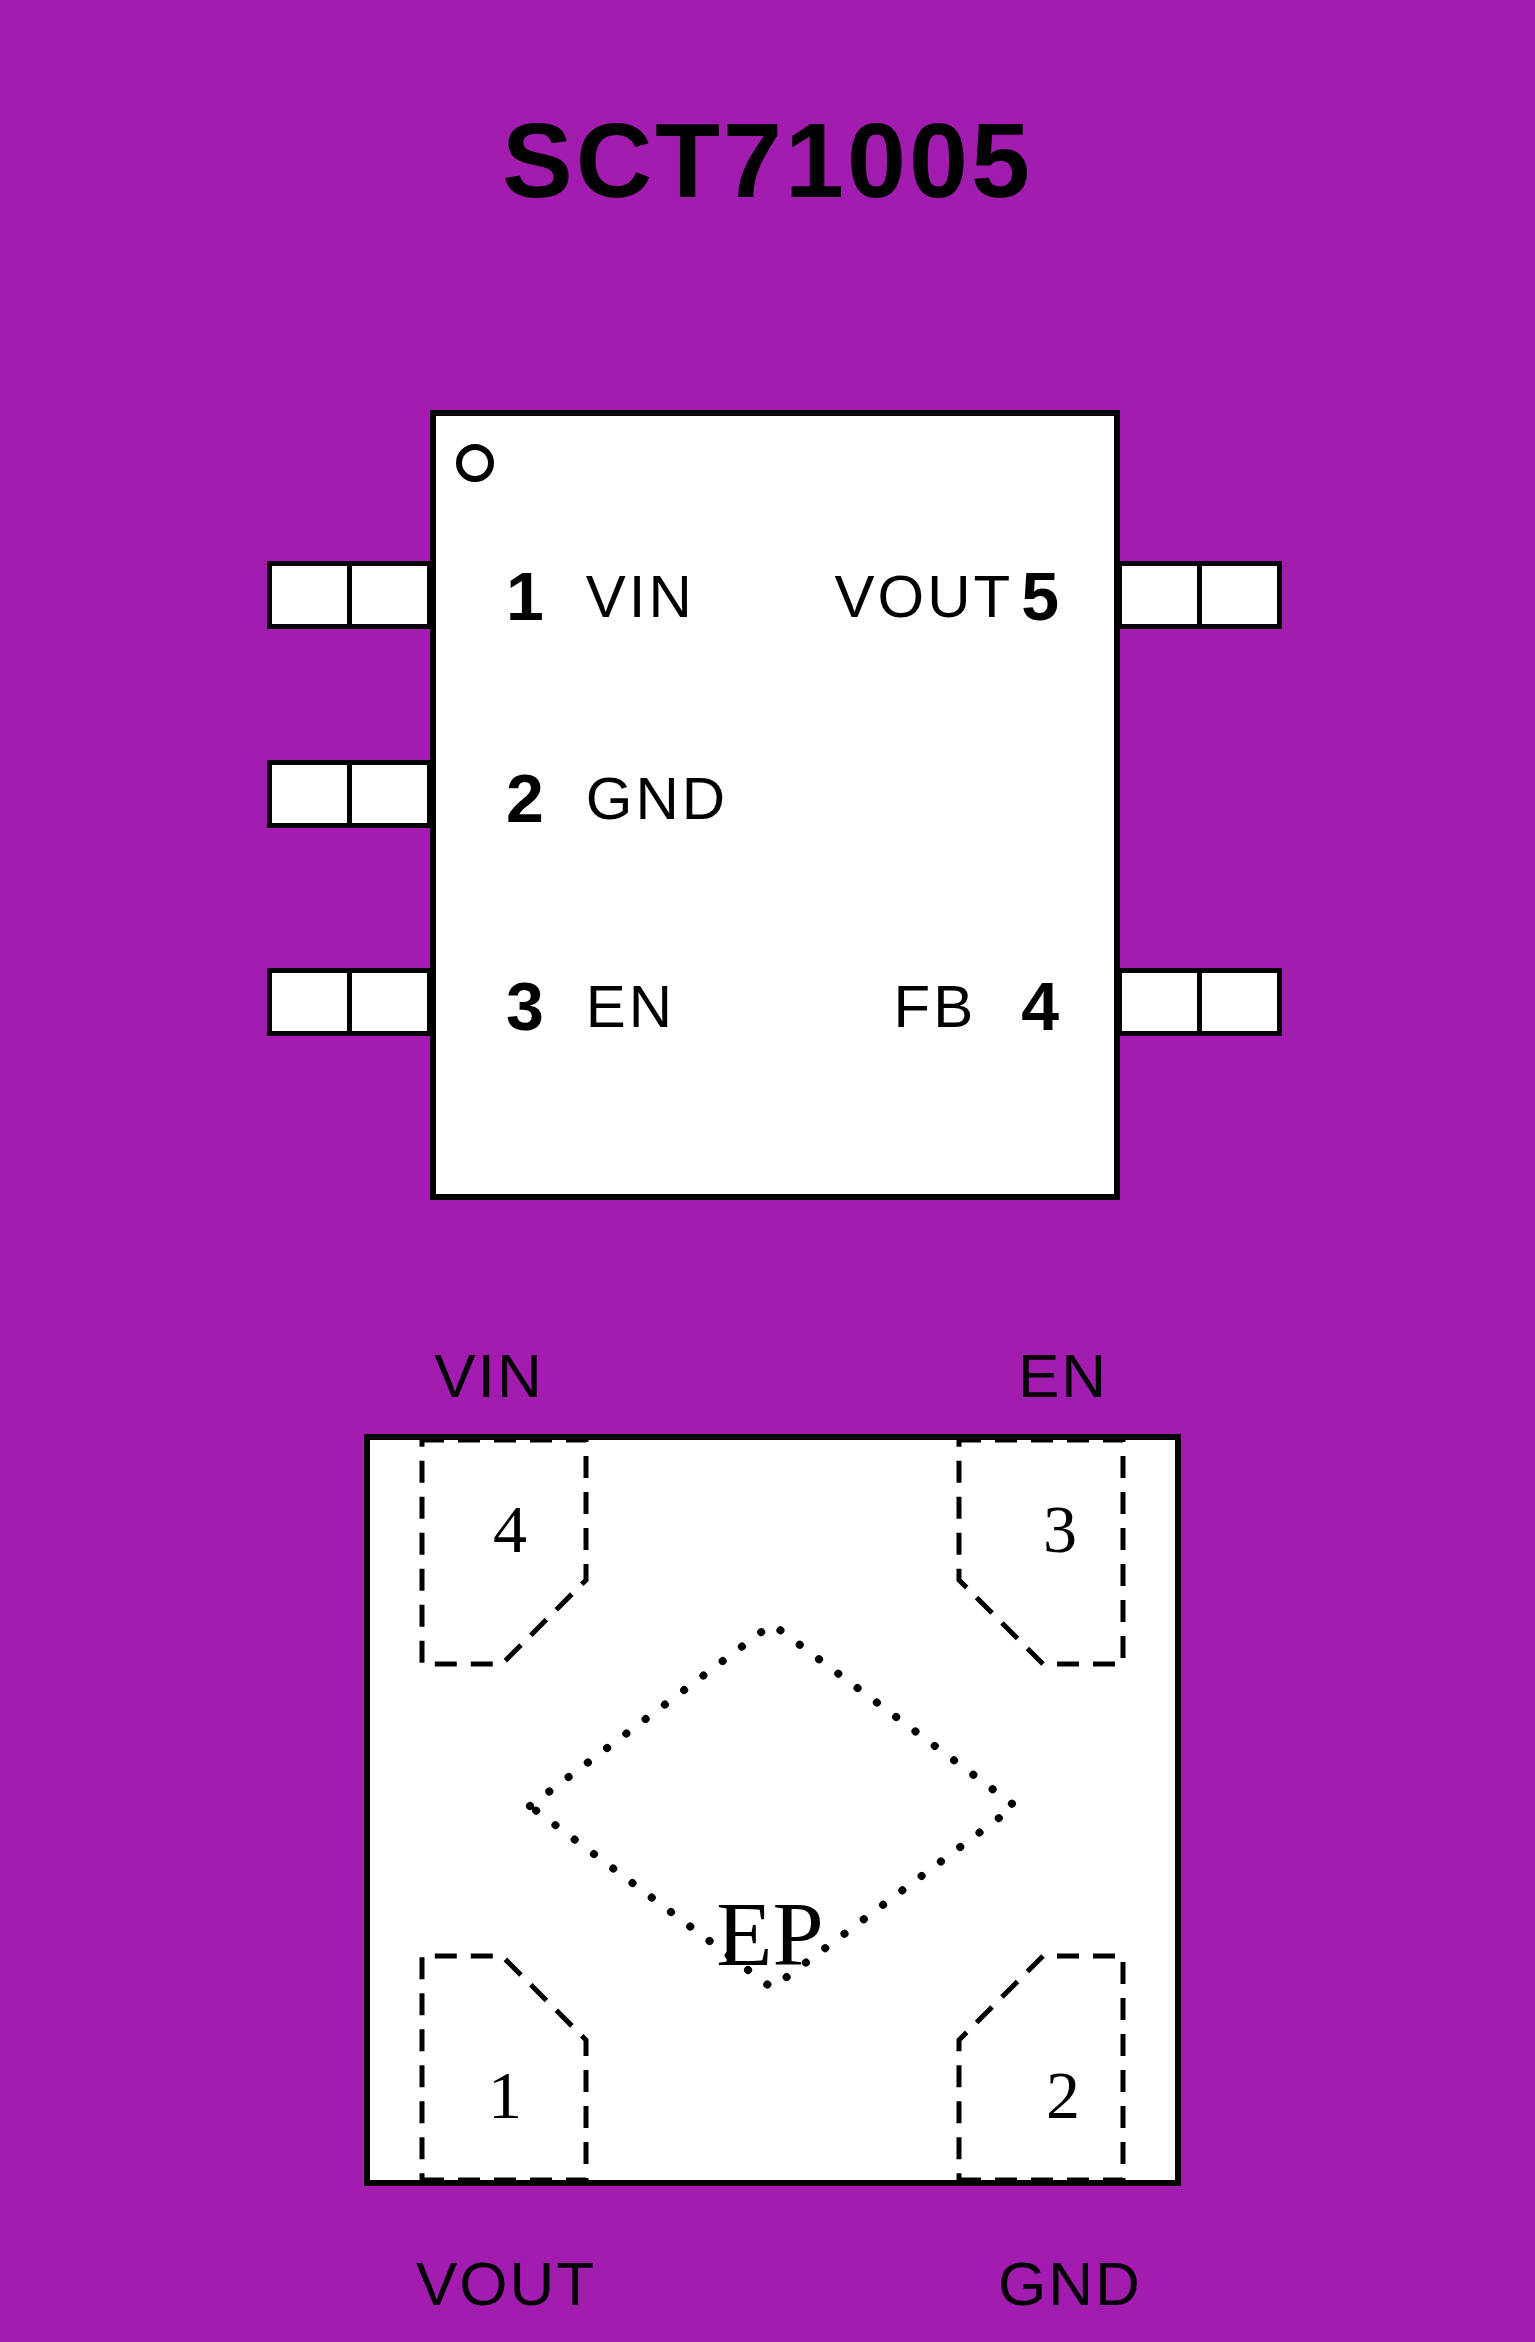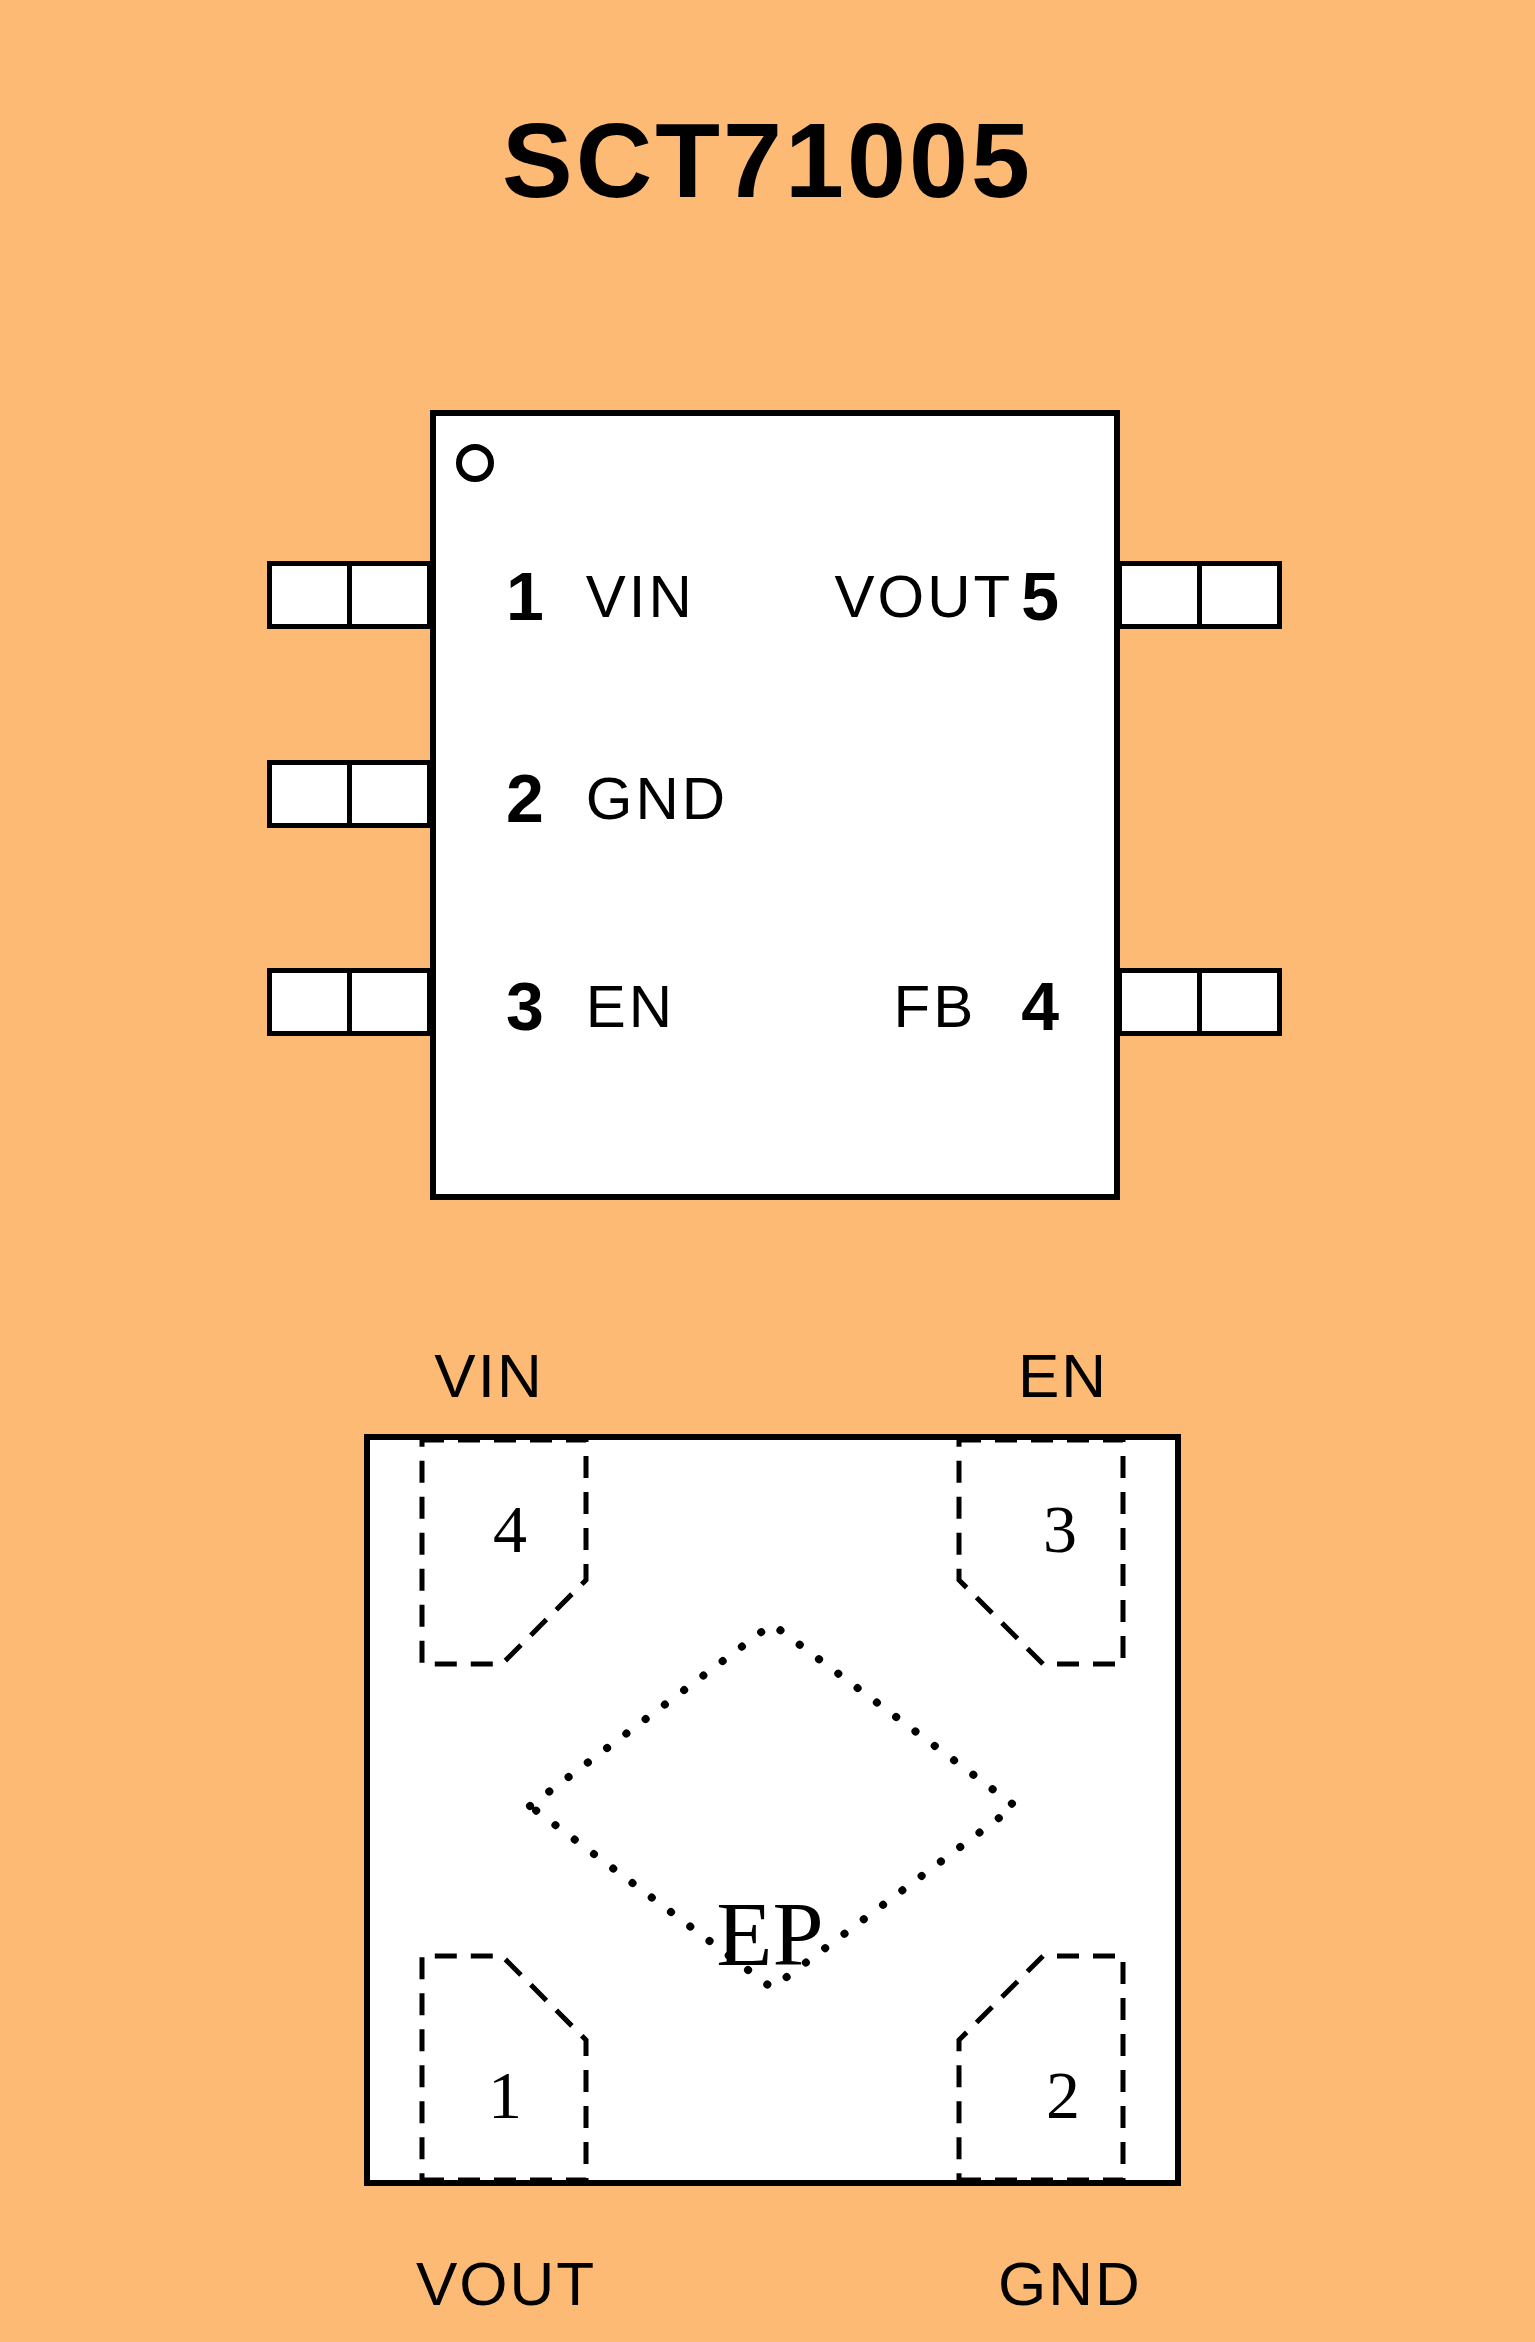--- a/index.html
+++ b/index.html
@@ -1,20 +1,20 @@
 <!DOCTYPE html>
 <html><head>
 <meta charset="utf-8">
 <style>
   html,body{margin:0;padding:0;background:#ffffff;}
   .page{
     position:relative;
     width:1535px;
     height:2342px;
-    background:#fdba74;
+    background:#a21caf;
     color:#000;
     font-family:"Liberation Sans", sans-serif;
     overflow:hidden;
   }
 
   
   .title{
     position:absolute;
     top:100px; left:0; width:100%;
     text-align:center;

